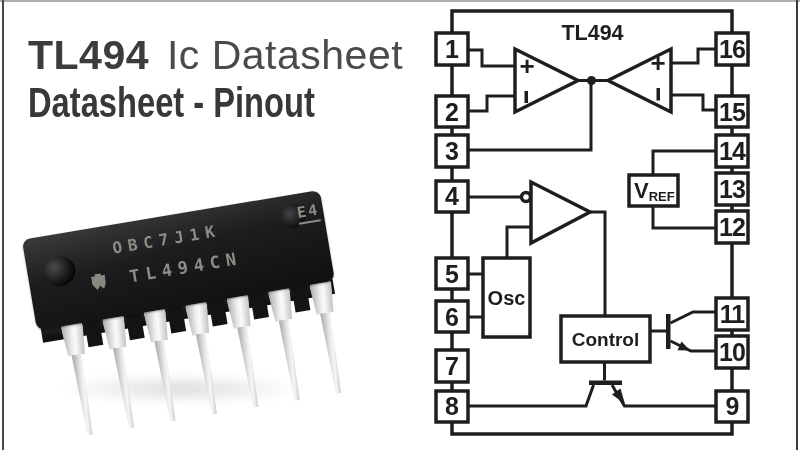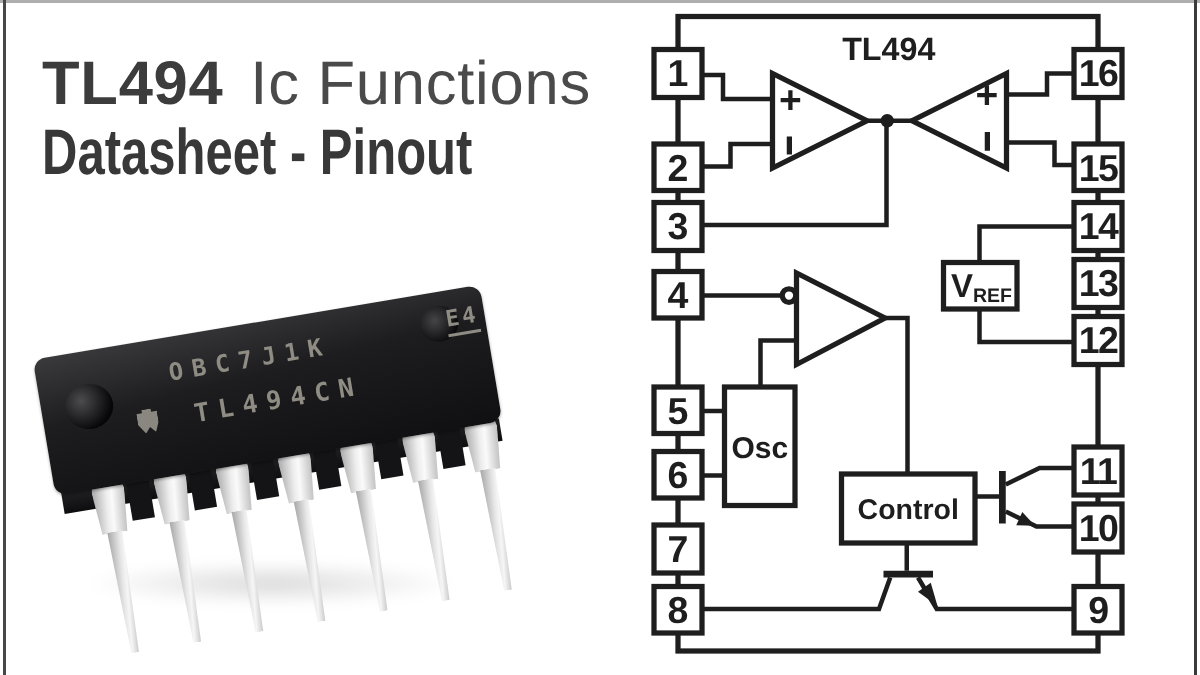--- a/index.html
+++ b/index.html
@@ -69,21 +69,21 @@
 </head>
 <body>
 
 <div class="edge-top"></div>
 <div class="edge-v edge-left"></div>
 <div class="edge-v edge-right"></div>
 
 <div class="hdr">
   <div class="hdr-line1">
     <span class="b">TL494</span>
-    <span class="r">Ic Functions</span>
+    <span class="r">Ic Datasheet</span>
   </div>
   <div class="hdr-line2">Datasheet - Pinout</div>
 </div>
 
 <div class="chip">
   <div class="chip-shadow"></div>
   <div class="chip-rot">
     <div class="chip-front"></div>
     <div class="stub" style="left:58px"></div>
     <div class="stub" style="left:100px"></div>

